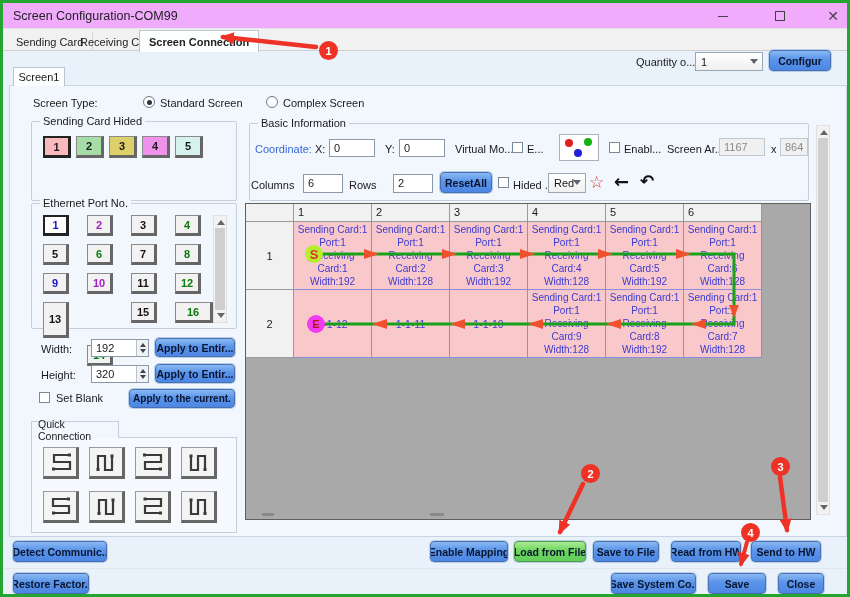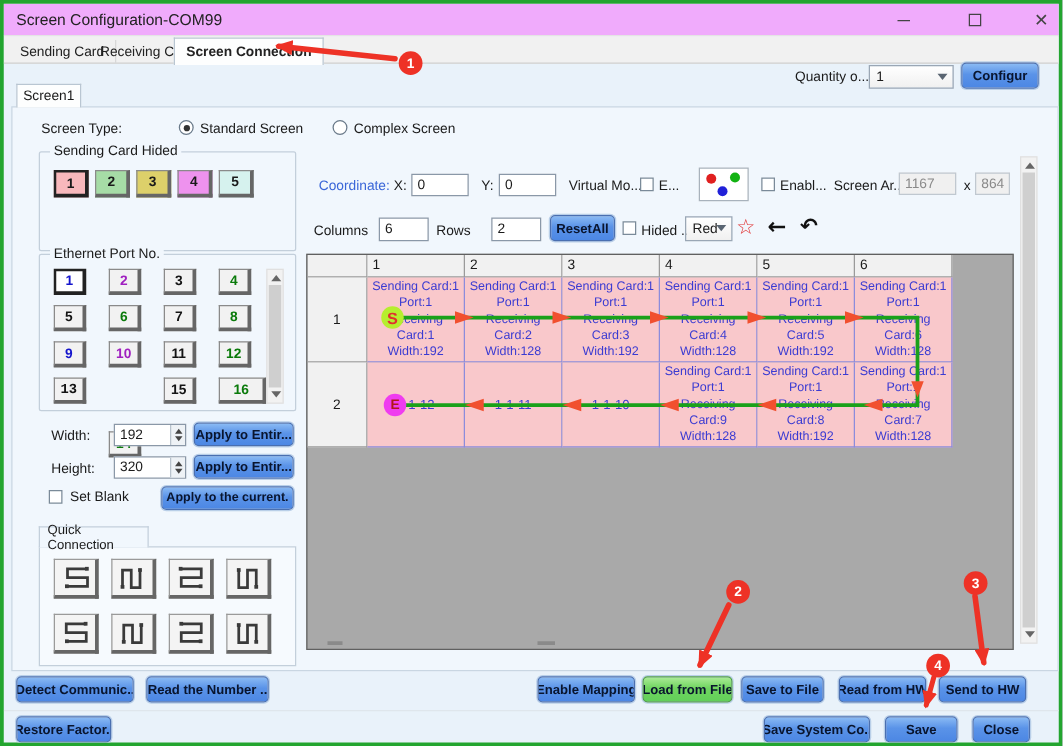--- a/index.html
+++ b/index.html
@@ -219,21 +219,21 @@
     </div>
   <div class="btn3d" style="left:84px;  top:270px; width:26px; height:21px;">
       <span style="color: rgb(160, 32, 192);">10</span>
     </div>
   <div class="btn3d" style="left:128px; top:270px; width:26px; height:21px;">
       <span style="color: rgb(20, 20, 20);">11</span>
     </div>
   <div class="btn3d" style="left:172px; top:270px; width:26px; height:21px;">
       <span style="color: rgb(10, 122, 10);">12</span>
     </div>
-  <div class="btn3d" style="left:40px;  top:299px; width:26px; height:21px;font-family:Liberation Mono, monospace;">
+  <div class="btn3d" style="left:40px;  top:299px; width:26px; height:36px;">
       <span style="color: rgb(20, 20, 20);">13</span>
     </div>
   <div class="btn3d" style="left:84px;  top:299px; width:26px; height:21px;margin-top:43px;">
       <span style="color: rgb(10, 122, 10);">14</span>
     </div>
   <div class="btn3d" style="left:128px; top:299px; width:26px; height:21px;">
       <span style="color: rgb(20, 20, 20);">15</span>
     </div>
   <div class="btn3d" style="left:172px; top:299px; width:38px; height:21px;">
       <span style="color: rgb(10, 122, 10);">16</span>
@@ -319,20 +319,23 @@
       </svg>
   </div>
   <div class="qc-btn" style="left:178px; top:488px;">
     <svg width="28" height="24" viewBox="0 0 28 24">
         <polyline points="7,6 7,20 14,20 14,6 21,6 21,20" fill="none" stroke="#3a3a3a" stroke-width="2.2"></polyline>
         <rect x="5.5" y="4.5" width="3" height="3" fill="#3a3a3a"></rect>
         <rect x="19.5" y="18" width="3" height="3" fill="#3a3a3a"></rect>
       </svg>
   </div>
 
+  <div class="group" style="left:246px; top:120px; width:560px; height:78px;">
+    <span class="group-title">Basic Information</span>
+  </div>
   <div class="lbl" style="left:252px; top:140px; color:#3a66d8;">Coordinate:</div>
   <div class="lbl" style="left:312px; top:140px;">X:</div>
   <div class="input" style="left:326px; top:136px; width:46px; height:18px;">0</div>
   <div class="lbl" style="left:382px; top:140px;">Y:</div>
   <div class="input" style="left:396px; top:136px; width:46px; height:18px;">0</div>
   <div class="lbl" style="left:452px; top:140px;">Virtual Mo...</div>
   <span class="checkbox" style="left:509px; top:139px;"></span>
   <div class="lbl" style="left:524px; top:140px;">E...</div>
   <div class="rgbbox" style="left:556px; top:131px;">
     <span class="dot" style="left:5px; top:4px; background:#e02020;"></span>
@@ -472,21 +475,20 @@
     <div class="hscroll-dash" style="left:184px; top:309px; width:14px;"></div>
   </div>
 
   <div class="vscroll">
     <span class="sarrow up"></span>
     <span class="sarrow dn"></span>
     <span class="thumb"></span>
   </div>
 
   <div class="btn-blue" style="left:10px; top:538px; width:94px; height:21px;">Detect Communic..</div>
-  <div class="btn-blue" style="left:114px; top:538px; width:98px; height:21px;">Read the Number ..</div>
   <div class="btn-blue" style="left:427px; top:538px; width:78px; height:21px;">Enable Mapping</div>
   <div class="btn-blue btn-green" style="left:511px; top:538px; width:72px; height:21px;">Load from File</div>
   <div class="btn-blue" style="left:590px; top:538px; width:66px; height:21px;">Save to File</div>
   <div class="btn-blue" style="left:668px; top:538px; width:70px; height:21px;">Read from HW</div>
   <div class="btn-blue" style="left:748px; top:538px; width:70px; height:21px;">Send to HW</div>
 
   <div class="sep-line" style="top:565px;"></div>
 
   <div class="btn-blue" style="left:10px; top:570px; width:76px; height:21px;">Restore Factor..</div>
   <div class="btn-blue" style="left:608px; top:570px; width:85px; height:21px;">Save System Co..</div>

